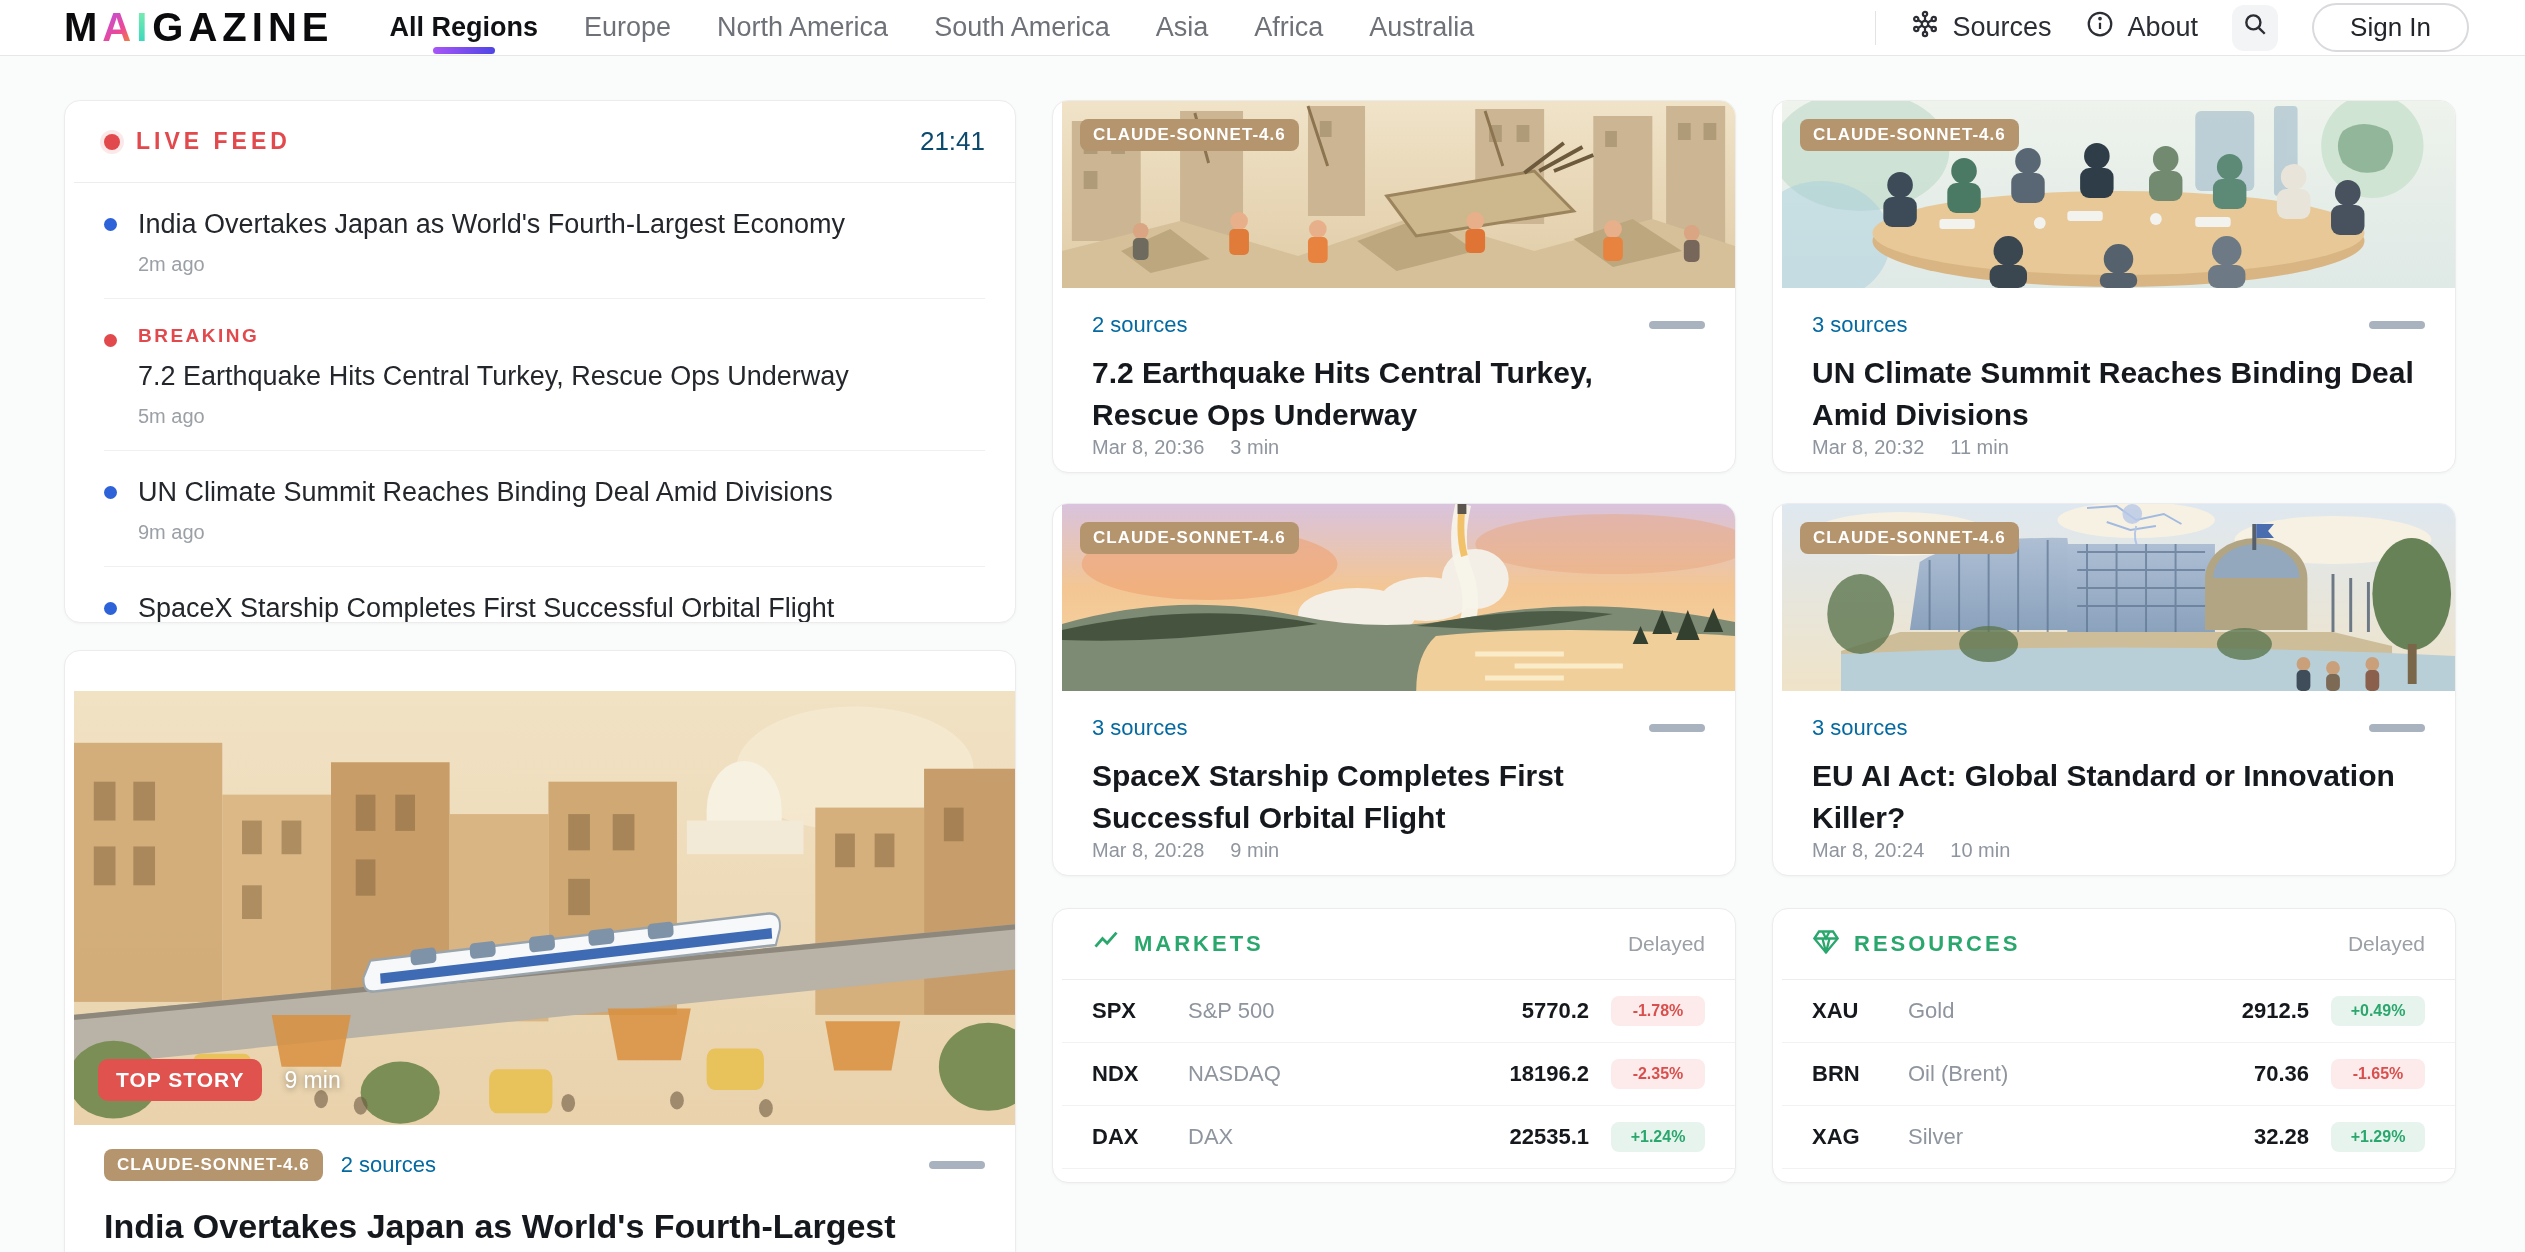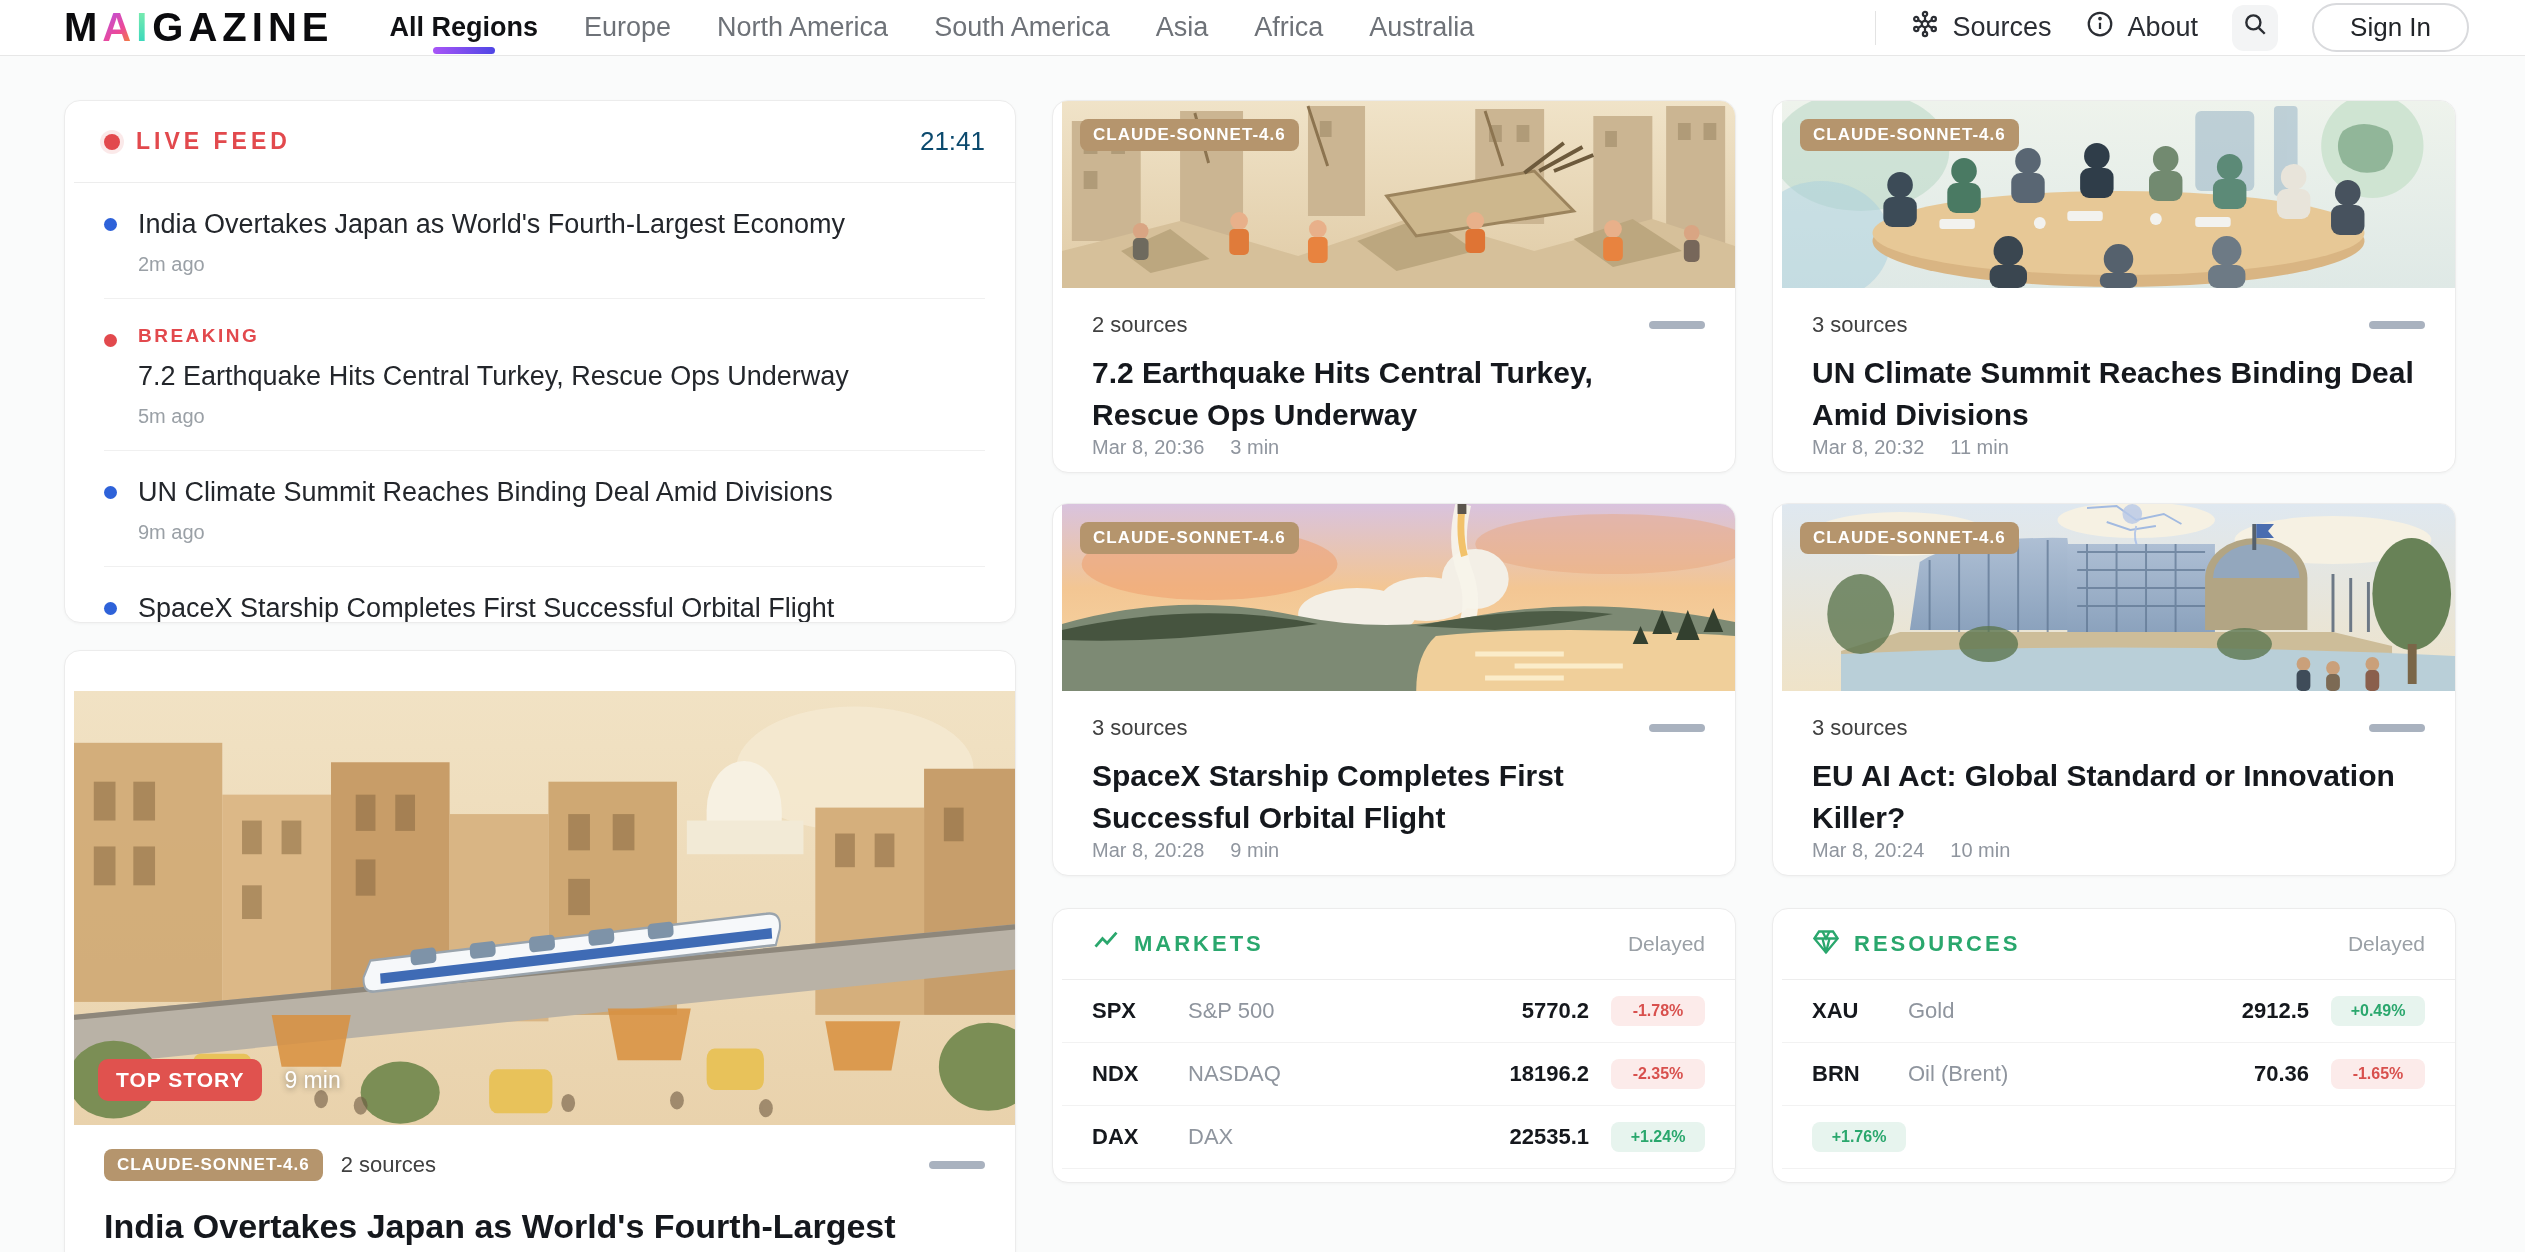--- a/index.html
+++ b/index.html
@@ -58,21 +58,21 @@
   .ts-image svg, .card-image svg { display:block; width:100%; height:100%; }
   .ts-overlay { position:absolute; left:24px; bottom:24px; display:flex; align-items:center; gap:22px; }
   .ts-badge { background:#e0524e; color:#fff; font-weight:700; font-size:21px; letter-spacing:1px;
               padding:9px 18px; border-radius:10px; }
   .ts-readtime { color:#fff; font-size:23px; text-shadow:0 1px 6px rgba(0,0,0,.45); }
   .model-badge { background:#b5956d; color:#fff; font-weight:700; font-size:17px; letter-spacing:1px;
                  padding:6px 13px; border-radius:8px; white-space:nowrap; }
   .on-image { position:absolute; top:18px; left:18px; }
   .card-body { padding:24px 30px 26px; display:flex; flex-direction:column; flex:1; }
   .meta-row { display:flex; align-items:center; gap:18px; }
-  .sources { font-size:22px; color:#404040; }
+  .sources { font-size:22px; color:#0369a1; }
   .pill { margin-left:auto; width:56px; height:8px; border-radius:5px; background:#a9b2bf; }
   .ts-title { font-size:34px; font-weight:700; line-height:1.38; color:#15181d; margin-top:22px; max-width:90%; }
   .ts-teaser { font-size:22px; line-height:28px; color:#8a8f98; height:9px; overflow:hidden; margin-top:18px; }
   .ts-date { font-size:21px; color:#8f959e; margin-top:10px; }
   .news-card { height:373px; }
   .card-title { font-size:30px; font-weight:700; line-height:1.4; color:#15181d; margin-top:14px; }
   .card-meta { margin-top:auto; display:flex; gap:26px; font-size:20px; color:#8f959e; }
   .mt-gap { margin-top:30px; }
 
   
@@ -630,18 +630,24 @@
         <div class="mk-val">2912.5</div>
         <div class="chg pos">+0.49%</div>
       </div>
       <div class="mk-row">
         <div class="mk-sym">BRN</div>
         <div class="mk-name">Oil (Brent)</div>
         <div class="mk-val">70.36</div>
         <div class="chg neg">-1.65%</div>
       </div>
       <div class="mk-row">
+        <div class="mk-sym">XAG</div>
+        <div class="mk-name">Silver</div>
+        <div class="mk-val">32.28</div>
+        <div class="chg pos">+1.29%</div>
+      </div>
+      <div class="mk-row">
 
         <div class="chg pos">+1.76%</div>
       </div>
     </div>
   </div>
 </div>
 
 </body></html>

